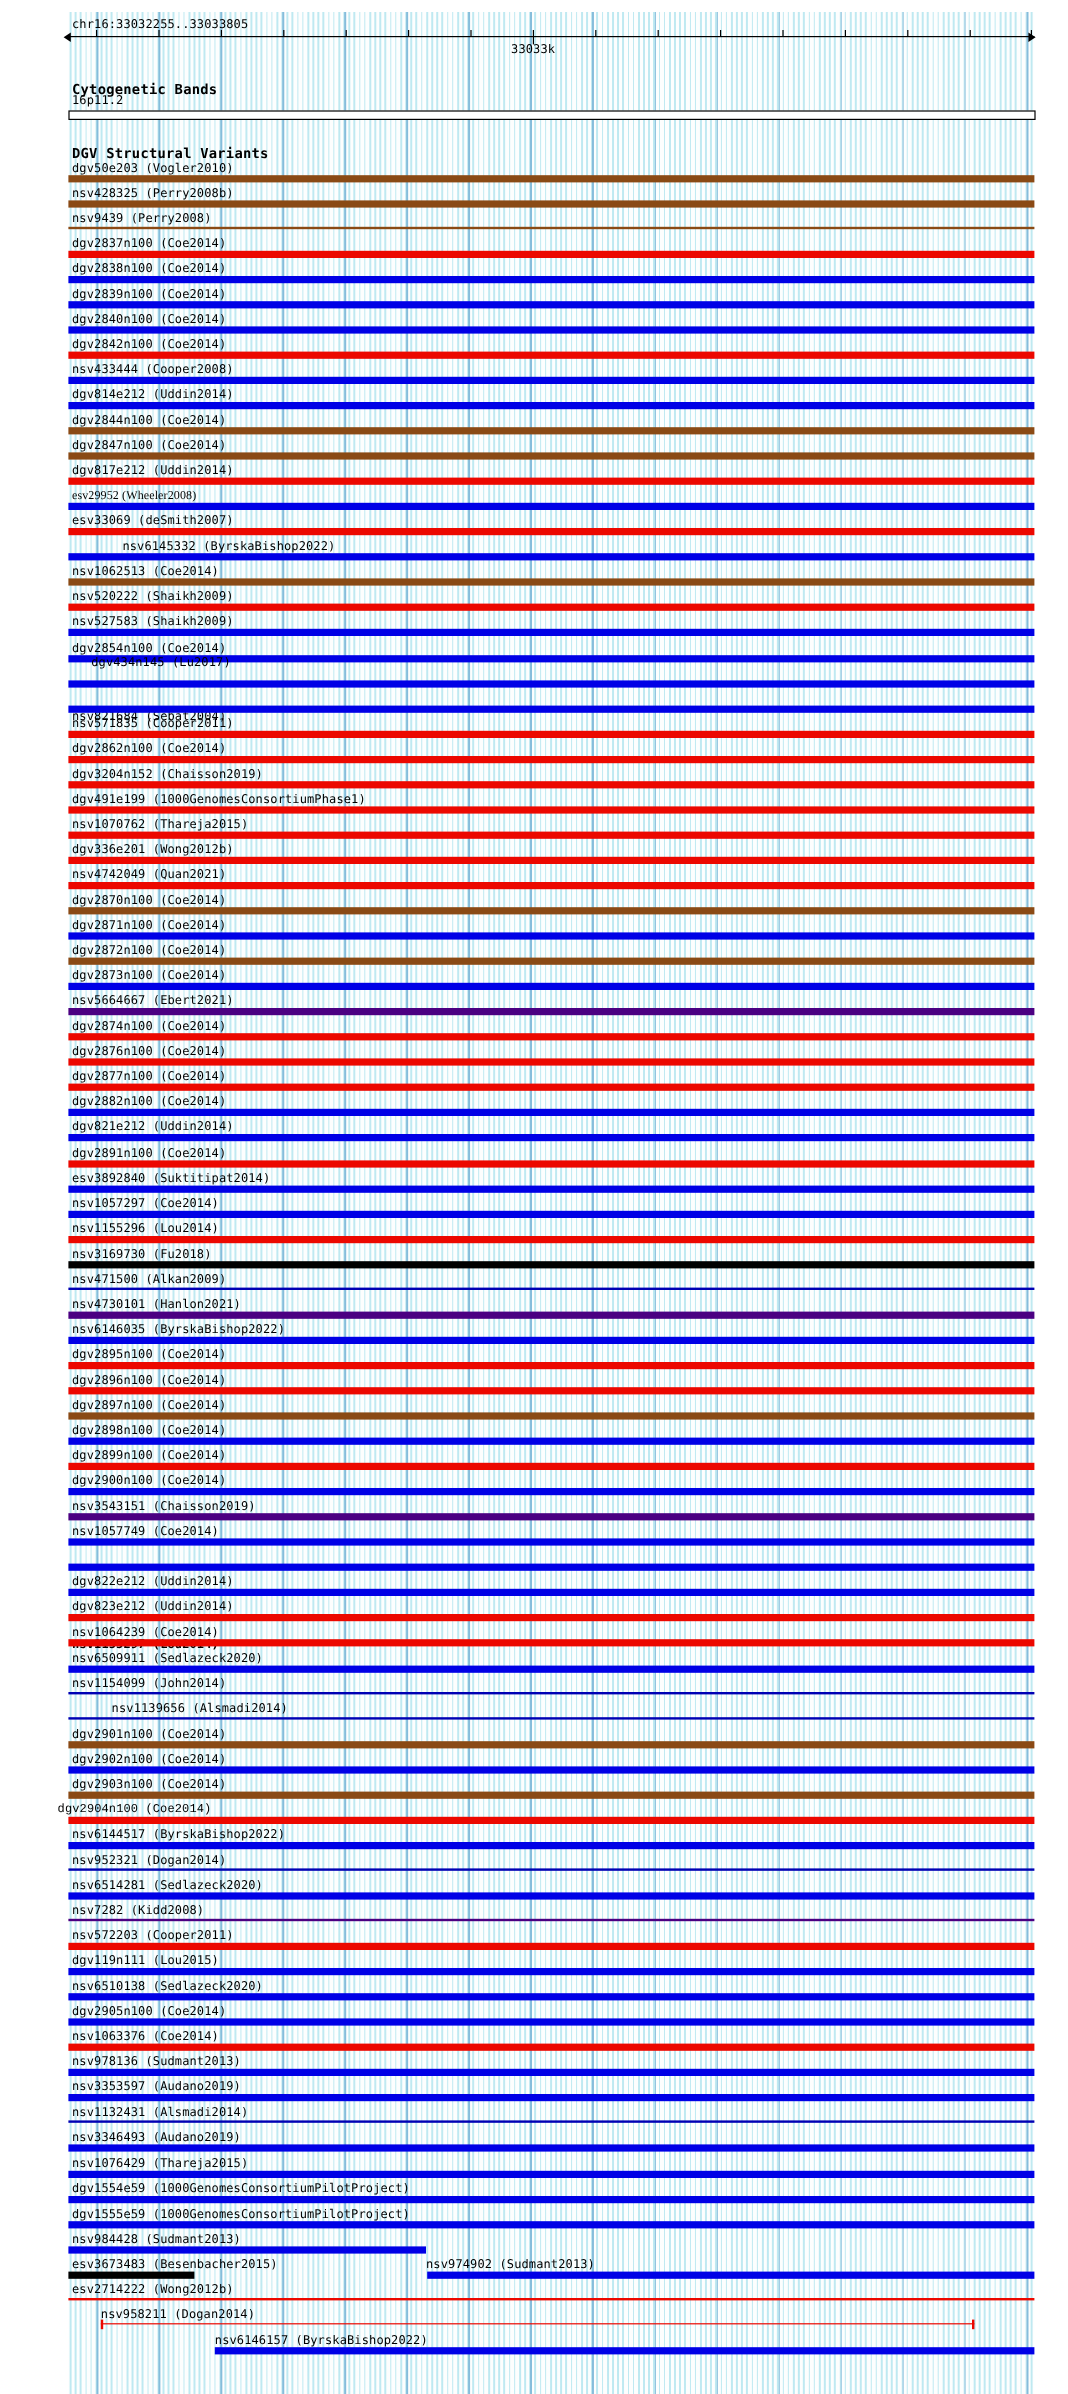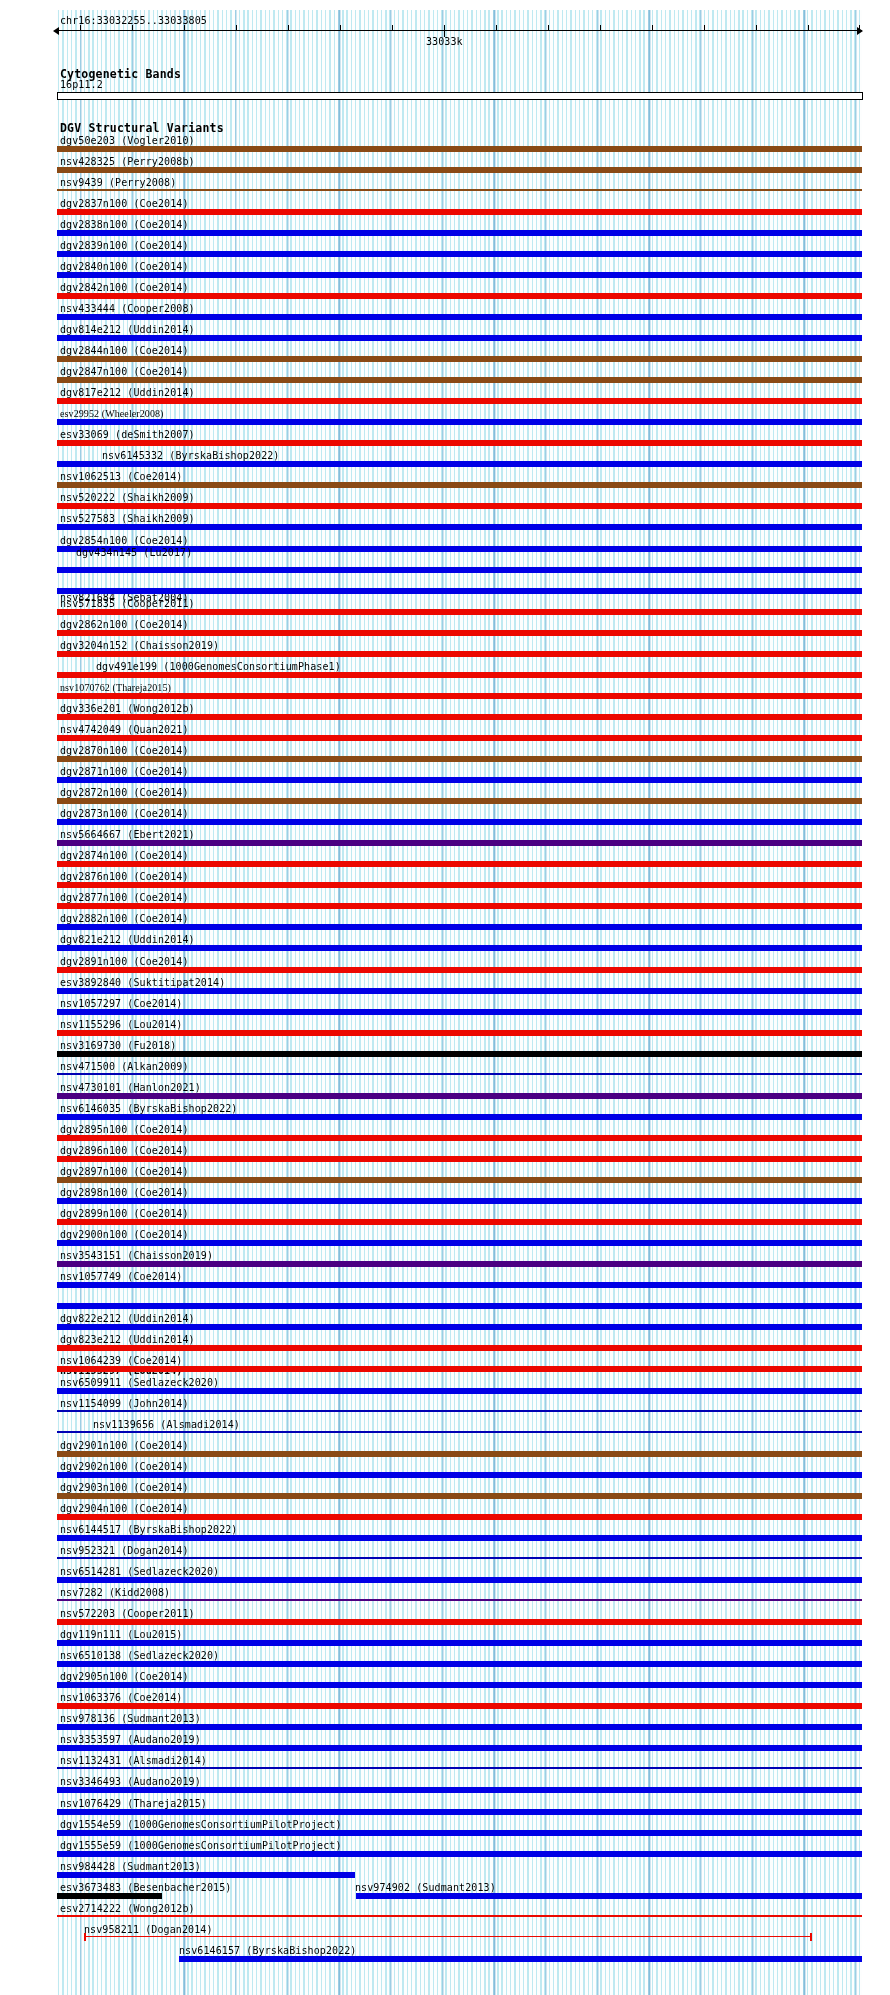--- a/index.html
+++ b/index.html
@@ -103,23 +103,23 @@
       <div class="lbl" style="left: 60px; top: 555.5px; margin-top: 36px;">nsv821684 (Sebat2004)</div>
       <div class="bar" style="left: 57px; width: 805px; background: rgb(0, 0, 230); top: 566.5px;"></div>
       <div class="lbl" style="left: 60px; top: 547px; margin-left: 16px;">dgv434n145 (Lu2017)</div>
       <div class="bar" style="left: 57px; width: 805px; background: rgb(0, 0, 230); top: 587.5px;"></div>
       <div class="lbl" style="left: 60px; top: 597.6px;">nsv571835 (Cooper2011)</div>
       <div class="bar" style="left: 57px; width: 805px; background: rgb(236, 8, 0); top: 608.6px;"></div>
       <div class="lbl" style="left: 60px; top: 618.7px;">dgv2862n100 (Coe2014)</div>
       <div class="bar" style="left: 57px; width: 805px; background: rgb(236, 8, 0); top: 629.7px;"></div>
       <div class="lbl" style="left: 60px; top: 639.7px;">dgv3204n152 (Chaisson2019)</div>
       <div class="bar" style="left: 57px; width: 805px; background: rgb(236, 8, 0); top: 650.7px;"></div>
-      <div class="lbl" style="left: 60px; top: 660.8px; padding-left: 36px;">dgv491e199 (1000GenomesConsortiumPhase1)</div>
+      <div class="lbl" style="left: 60px; top: 660.8px;">dgv491e199 (1000GenomesConsortiumPhase1)</div>
       <div class="bar" style="left: 57px; width: 805px; background: rgb(236, 8, 0); top: 671.8px;"></div>
-      <div class="lbl" style="left: 60px; top: 681.8px; font-family: Liberation Serif, serif;">nsv1070762 (Thareja2015)</div>
+      <div class="lbl" style="left: 60px; top: 681.8px;">nsv1070762 (Thareja2015)</div>
       <div class="bar" style="left: 57px; width: 805px; background: rgb(236, 8, 0); top: 692.8px;"></div>
       <div class="lbl" style="left: 60px; top: 702.9px;">dgv336e201 (Wong2012b)</div>
       <div class="bar" style="left: 57px; width: 805px; background: rgb(236, 8, 0); top: 713.9px;"></div>
       <div class="lbl" style="left: 60px; top: 723.9px;">nsv4742049 (Quan2021)</div>
       <div class="bar" style="left: 57px; width: 805px; background: rgb(236, 8, 0); top: 734.9px;"></div>
       <div class="lbl" style="left: 60px; top: 745px;">dgv2870n100 (Coe2014)</div>
       <div class="bar" style="left: 57px; width: 805px; background: rgb(138, 74, 21); top: 756px;"></div>
       <div class="lbl" style="left: 60px; top: 766px;">dgv2871n100 (Coe2014)</div>
       <div class="bar" style="left: 57px; width: 805px; background: rgb(0, 0, 230); top: 777px;"></div>
       <div class="lbl" style="left: 60px; top: 787.1px;">dgv2872n100 (Coe2014)</div>
@@ -183,21 +183,21 @@
       <div class="lbl" style="left: 60px; top: 1397.5px;">nsv1154099 (John2014)</div>
       <div class="thinline" style="left: 57px; width: 805px; background: rgb(0, 0, 180); top: 1409.5px;"></div>
       <div class="lbl" style="left: 60px; top: 1418.5px; padding-left: 33px;">nsv1139656 (Alsmadi2014)</div>
       <div class="thinline" style="left: 57px; width: 805px; background: rgb(0, 0, 180); top: 1430.5px;"></div>
       <div class="lbl" style="left: 60px; top: 1439.6px;">dgv2901n100 (Coe2014)</div>
       <div class="bar" style="left: 57px; width: 805px; background: rgb(138, 74, 21); top: 1450.6px;"></div>
       <div class="lbl" style="left: 60px; top: 1460.7px;">dgv2902n100 (Coe2014)</div>
       <div class="bar" style="left: 57px; width: 805px; background: rgb(0, 0, 230); top: 1471.7px;"></div>
       <div class="lbl" style="left: 60px; top: 1481.7px;">dgv2903n100 (Coe2014)</div>
       <div class="bar" style="left: 57px; width: 805px; background: rgb(138, 74, 21); top: 1492.7px;"></div>
-      <div class="lbl" style="left: 60px; top: 1502.8px;">dgv2904n100 (Coe2014)</div>
+      <div class="lbl" style="left: 48px; top: 1502.8px; font-family: Liberation Mono, monospace;">dgv2904n100 (Coe2014)</div>
       <div class="bar" style="left: 57px; width: 805px; background: rgb(236, 8, 0); top: 1513.8px;"></div>
       <div class="lbl" style="left: 60px; top: 1523.8px;">nsv6144517 (ByrskaBishop2022)</div>
       <div class="bar" style="left: 57px; width: 805px; background: rgb(0, 0, 230); top: 1534.8px;"></div>
       <div class="lbl" style="left: 60px; top: 1544.9px;">nsv952321 (Dogan2014)</div>
       <div class="thinline" style="left: 57px; width: 805px; background: rgb(0, 0, 180); top: 1556.9px;"></div>
       <div class="lbl" style="left: 60px; top: 1565.9px;">nsv6514281 (Sedlazeck2020)</div>
       <div class="bar" style="left: 57px; width: 805px; background: rgb(0, 0, 230); top: 1576.9px;"></div>
       <div class="lbl" style="left: 60px; top: 1587px;">nsv7282 (Kidd2008)</div>
       <div class="thinline" style="left: 57px; width: 805px; background: rgb(75, 0, 130); top: 1599px;"></div>
       <div class="lbl" style="left: 60px; top: 1608px;">nsv572203 (Cooper2011)</div>

